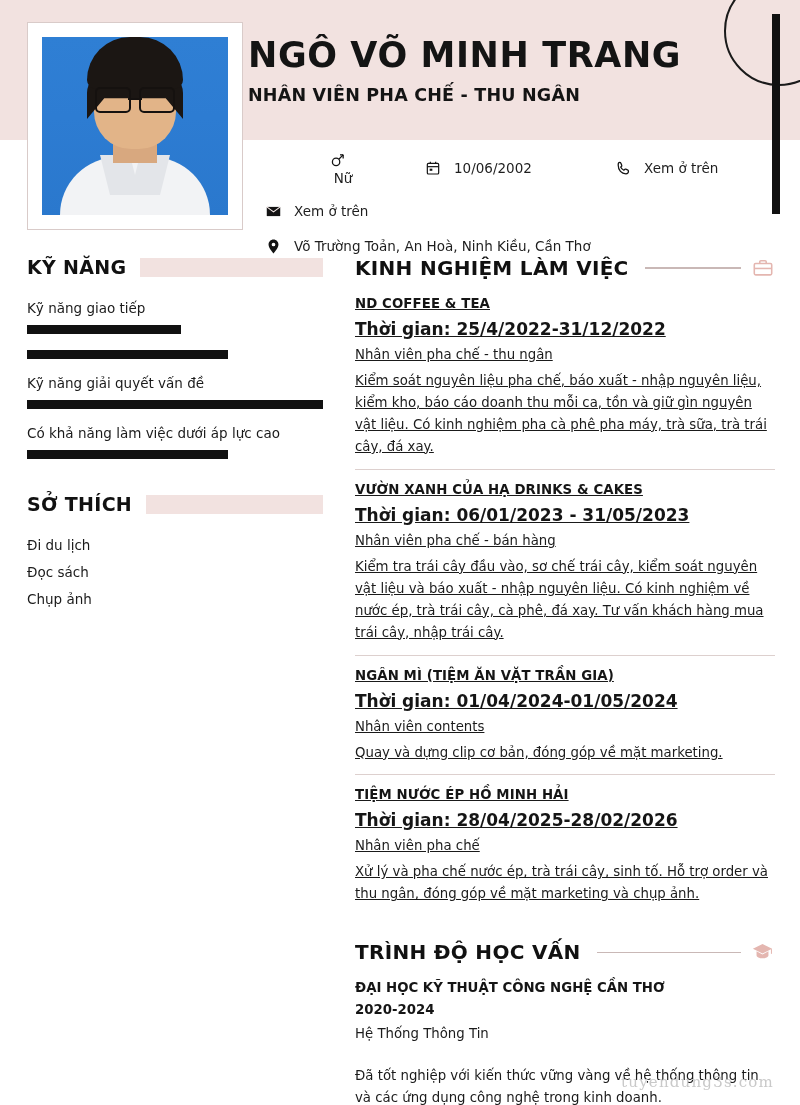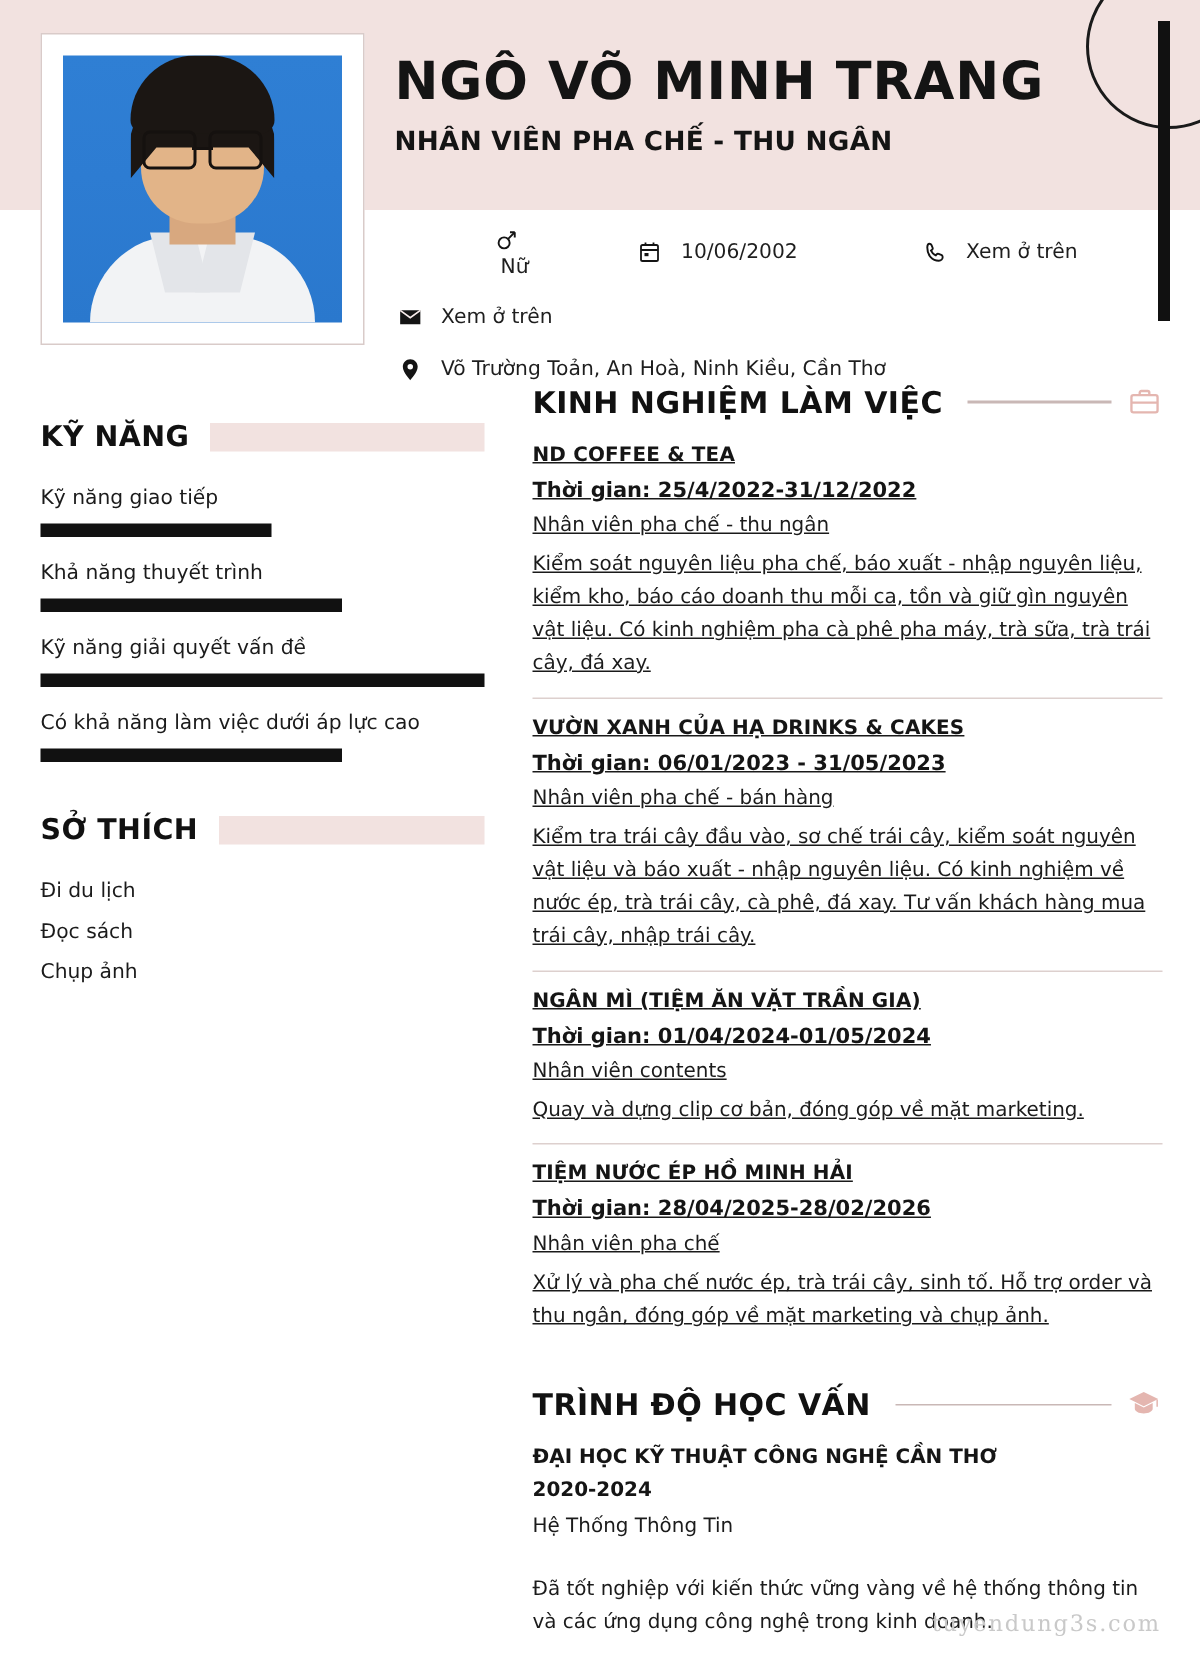--- a/index.html
+++ b/index.html
@@ -96,21 +96,21 @@
   }
   .photo .glasses::before { left: 0; }
   .photo .glasses::after { right: 0; }
   .photo .bridge {
     position: absolute; left: 50%; transform: translateX(-50%);
     bottom: 115px; width: 14px; height: 2.5px; background: #15110f;
   }
 
   .name-block {
     position: absolute;
-    left: 263px; top: 36px;
+    left: 248px; top: 36px;
     right: 60px;
   }
   .name {
     font-size: 35px;
     font-weight: 700;
     letter-spacing: 0.6px;
     color: #141414;
     line-height: 1.12;
     margin: 0;
     white-space: nowrap;
@@ -186,21 +186,20 @@
   }
 
   .sec-title-left {
     font-size: 19px;
     font-weight: 700;
     letter-spacing: 0.3px;
     color: #111;
     display: flex;
     align-items: center;
     margin-bottom: 22px;
-    margin-top: 24px;
   }
   .sec-title-left .tbar {
     flex: 1;
     height: 19px;
     background: #f2e2e0;
     margin-left: 14px;
   }
 
   .skill { margin-bottom: 16px; }
   .skill-label {
@@ -254,21 +253,21 @@
   }
   .job:last-child { border-bottom: none; }
   .job-name {
     font-size: 13.3px;
     font-weight: 700;
     color: #151515;
     margin-bottom: 8px;
     letter-spacing: 0.1px;
   }
   .job-time {
-    font-size: 14px;
+    font-size: 17px;
     font-weight: 700;
     color: #151515;
     margin-bottom: 8px;
   }
   .job-role {
     font-size: 13.3px;
     color: #1b1b1b;
     margin-bottom: 8px;
   }
   .job-desc {
@@ -404,21 +403,20 @@
       <span>KỸ NĂNG</span>
       <span class="tbar"></span>
     </div>
 
     <div>
       <div class="skill">
         <div class="skill-label">Kỹ năng giao tiếp</div>
         <div class="skill-bar" style="width:52%"></div>
       </div>
       <div class="skill">
-        <div class="skill-label">Khả năng thuyết trình</div>
         <div class="skill-bar" style="width:68%"></div>
       </div>
       <div class="skill">
         <div class="skill-label">Kỹ năng giải quyết vấn đề</div>
         <div class="skill-bar" style="width:100%"></div>
       </div>
       <div class="skill">
         <div class="skill-label">Có khả năng làm việc dưới áp lực cao</div>
         <div class="skill-bar" style="width:68%"></div>
       </div>

